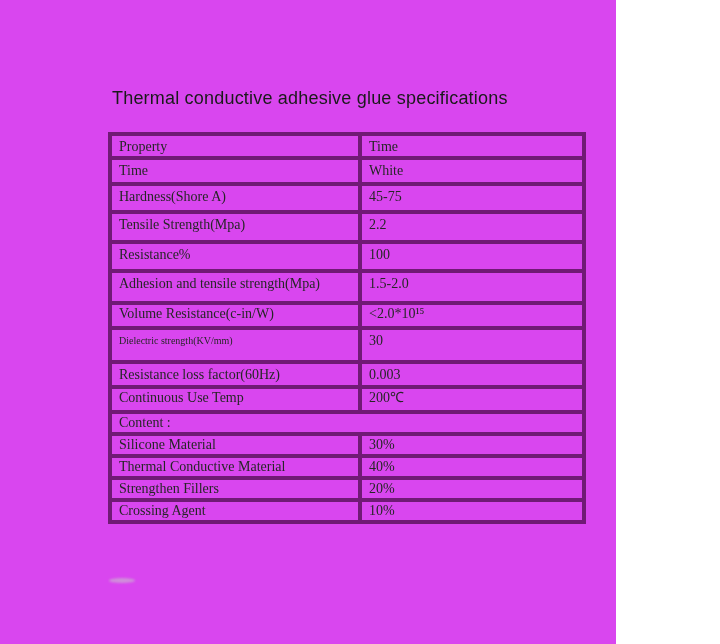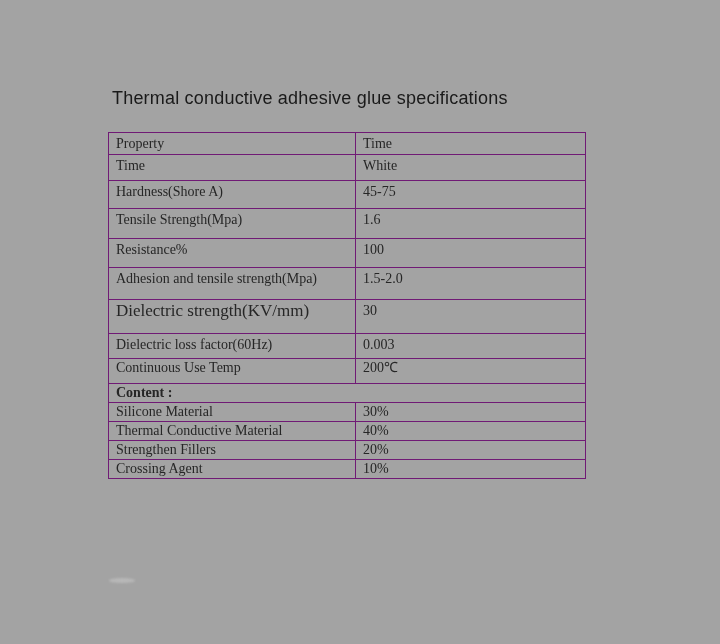--- a/index.html
+++ b/index.html
@@ -2,23 +2,23 @@
 <html><head>
 <meta charset="utf-8">
 <style>
   html, body {
     margin: 0;
     padding: 0;
     background: #ffffff;
   }
   .page {
     position: relative;
-    width: 720px;
+    width: 616px;
     height: 644px;
-    background: #a3a3a3;
+    background: #d946ef;
     overflow: hidden;
     font-family: "Liberation Serif", serif;
   }
   .title {
     position: absolute;
     left: 112px;
     top: 88px;
     font-family: "Liberation Sans", sans-serif;
     font-size: 18px;
     font-weight: 400;
@@ -28,34 +28,34 @@
   }
   table.spec {
     position: absolute;
     left: 108px;
     top: 132px;
     width: 478px;
     border-collapse: collapse;
     table-layout: fixed;
   }
   table.spec td {
-    border: 1px solid #701a75;
+    border: 4px solid #701a75;
     vertical-align: top;
     padding: 3px 4px 1px 7px;
     font-family: "Liberation Serif", serif;
     font-size: 14px;
     line-height: 16px;
     color: #262626;
     overflow: hidden;
     white-space: nowrap;
   }
   table.spec td.c1 { width: 235px; }
-  table.spec td.small { font-size: 17px; }
+  table.spec td.small { font-size: 10px; }
   table.spec tr.tight td { padding-top: 1px; }
-  table.spec td.section { font-weight: bold; }
+  table.spec td.section { font-weight: normal; }
   .smudge {
     position: absolute;
     left: 109px;
     top: 578px;
     width: 26px;
     height: 5px;
     background: #c9c9c9;
     border-radius: 50%;
     opacity: 0.55;
     filter: blur(1px);
@@ -77,36 +77,40 @@
       <tr style="height:26px">
         <td class="c1">Time</td>
         <td class="c2">White</td>
       </tr>
       <tr style="height:28px">
         <td class="c1">Hardness(Shore A)</td>
         <td class="c2">45-75</td>
       </tr>
       <tr style="height:30px">
         <td class="c1">Tensile Strength(Mpa)</td>
-        <td class="c2">1.6</td>
+        <td class="c2">2.2</td>
       </tr>
       <tr style="height:29px">
         <td class="c1">Resistance%</td>
         <td class="c2">100</td>
       </tr>
       <tr style="height:32px">
         <td class="c1">Adhesion and tensile strength(Mpa)</td>
         <td class="c2">1.5-2.0</td>
       </tr>
+      <tr style="height:25px" class="tight">
+        <td class="c1">Volume Resistance(c-in/W)</td>
+        <td class="c2">&lt;2.0*10¹⁵</td>
+      </tr>
       <tr style="height:34px">
         <td class="c1 small">Dielectric strength(KV/mm)</td>
         <td class="c2">30</td>
       </tr>
       <tr style="height:25px">
-        <td class="c1">Dielectric loss factor(60Hz)</td>
+        <td class="c1">Resistance loss factor(60Hz)</td>
         <td class="c2">0.003</td>
       </tr>
       <tr style="height:25px" class="tight">
         <td class="c1">Continuous Use Temp</td>
         <td class="c2">200℃</td>
       </tr>
       <tr style="height:15px" class="tight">
         <td class="section" colspan="2">Content :</td>
       </tr>
       <tr style="height:19px" class="tight">

